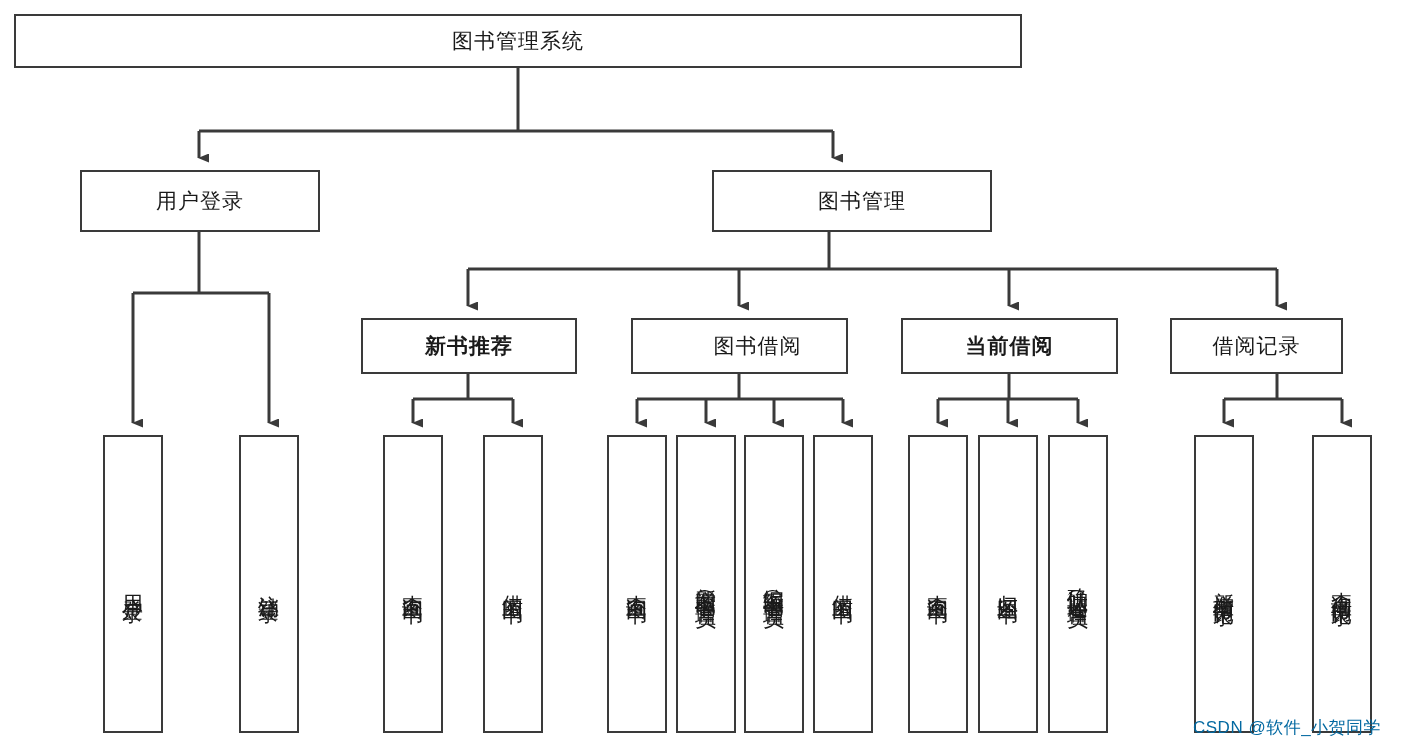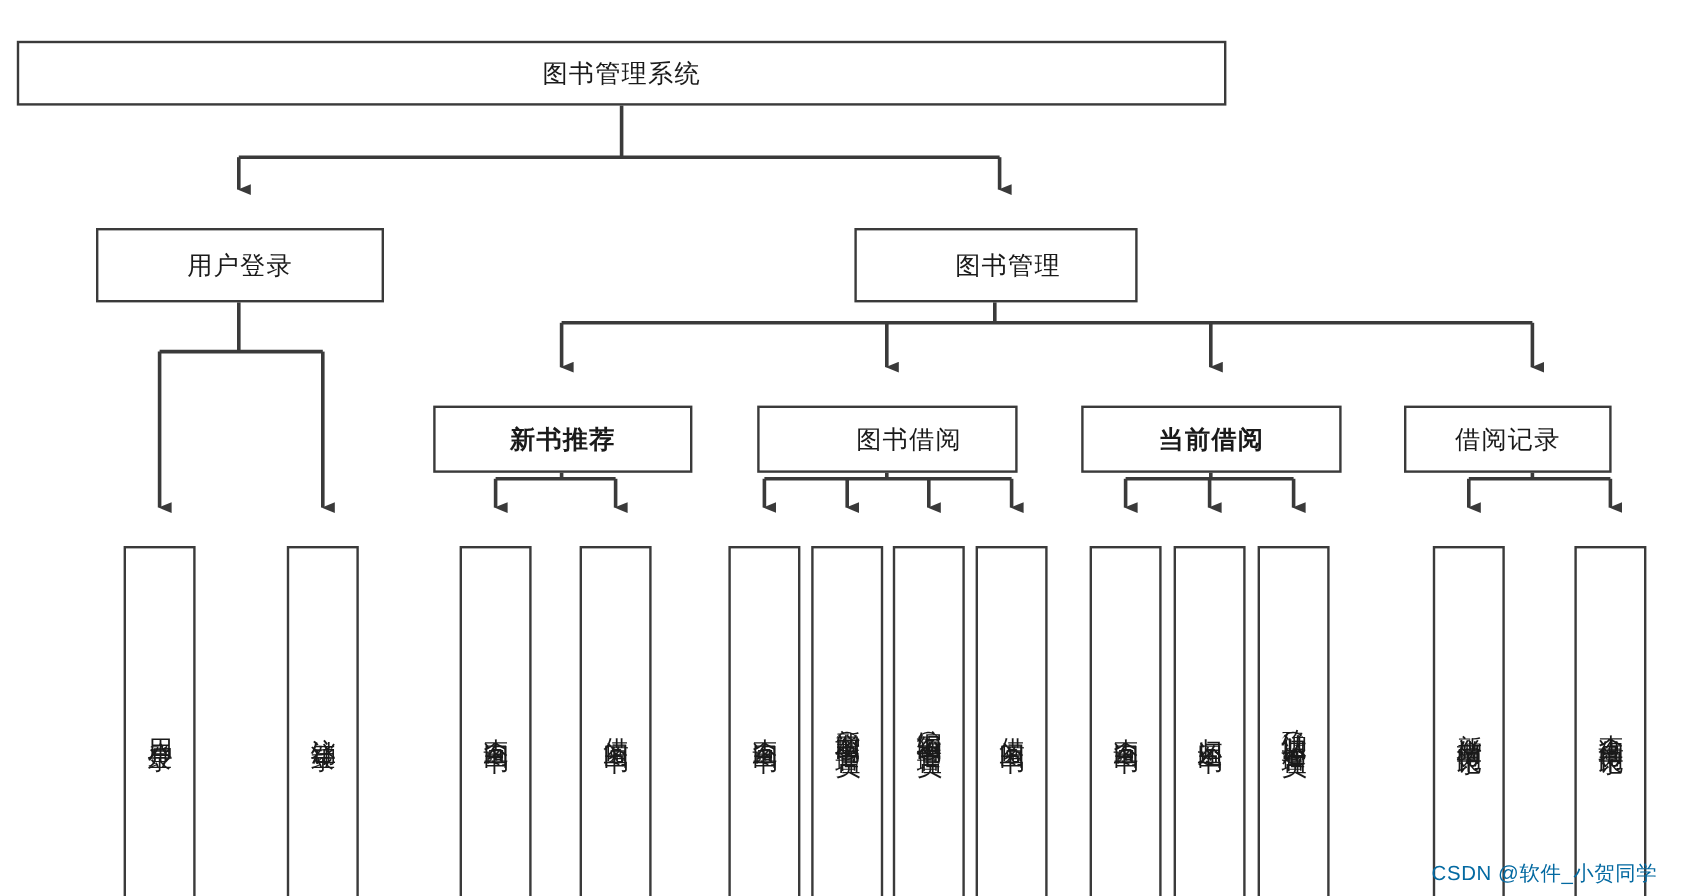--- a/index.html
+++ b/index.html
@@ -28,21 +28,20 @@
   }
   .node {
     position: absolute;
     box-sizing: border-box;
     border: 2px solid #3a3a3a;
     background: #ffffff;
     display: flex;
     align-items: center;
     justify-content: center;
     color: #1a1a1a;
-    margin-top: 20px;
   }
   .node.horiz {
     font-size: 21px;
     letter-spacing: 1px;
   }
   .node.vert {
     font-size: 21px;
   }
   .vert .vlabel {
     writing-mode: vertical-rl;
@@ -115,21 +114,21 @@
     </g>
   </svg>
 
   <div class="node horiz" style="left:14px; top:14px; width:1008px; height:54px;">
     <span>图书管理系统</span>
   </div>
 
   <div class="node horiz" style="left:80px; top:170px; width:240px; height:62px;">
     <span>用户登录</span>
   </div>
-  <div class="node horiz" style="left:712px; top:170px; width:236px; height:62px;padding-left:20px;">
+  <div class="node horiz" style="left:712px; top:170px; width:280px; height:62px;padding-left:20px;">
     <span>图书管理</span>
   </div>
 
   <div class="node horiz" style="left:361px; top:318px; width:216px; height:56px;font-weight:bold;">
     <span>新书推荐</span>
   </div>
   <div class="node horiz" style="left:631px; top:318px; width:217px; height:56px;padding-left:36px;">
     <span>图书借阅</span>
   </div>
   <div class="node horiz" style="left:901px; top:318px; width:217px; height:56px;font-weight:bold;">

